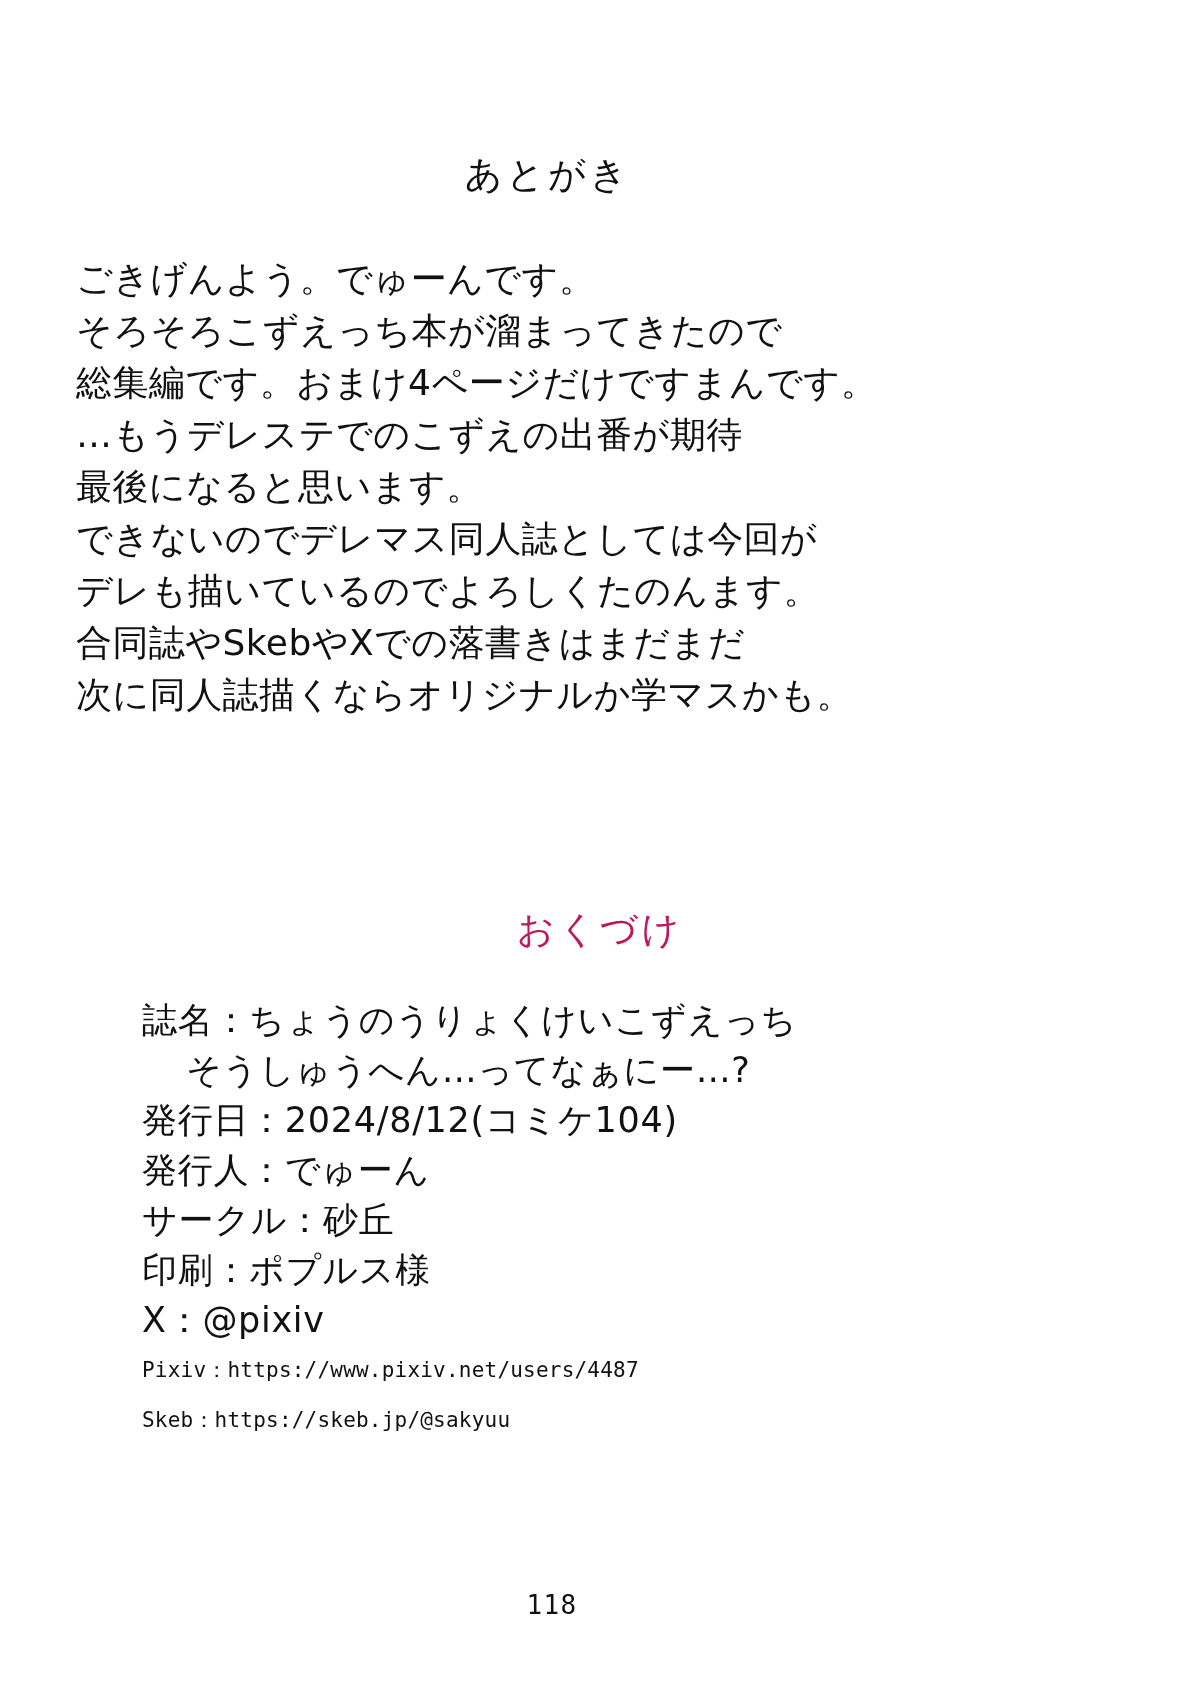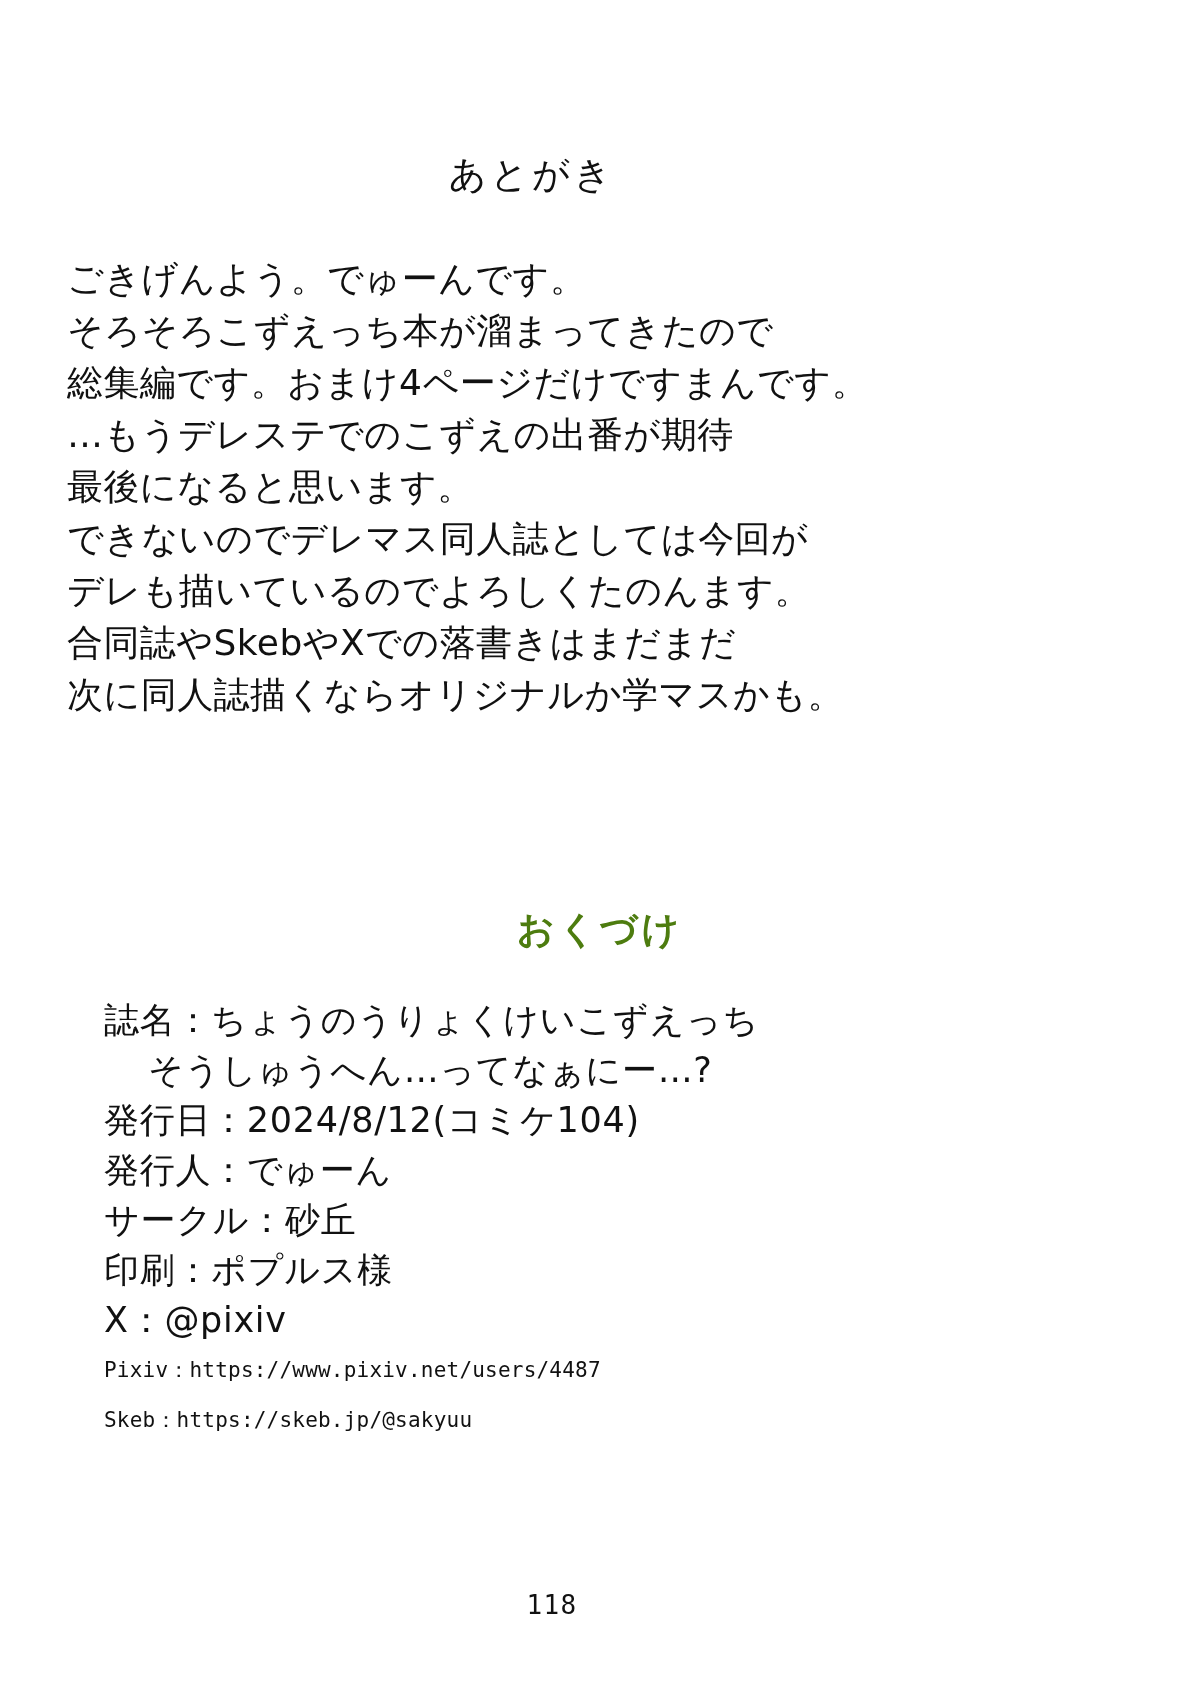--- a/index.html
+++ b/index.html
@@ -25,61 +25,63 @@
   .afterword-heading {
     position: absolute;
     top: 150px;
     left: 0;
     width: 1064px;
     text-align: center;
     font-size: 37px;
     letter-spacing: 0.10em;
     font-weight: 500;
     color: #111;
+    padding-left: 16px;
   }
   .afterword-body {
     position: absolute;
     top: 253px;
-    left: 67px;
+    left: 76px;
     width: 1040px;
     font-size: 36px;
     line-height: 52px;
     letter-spacing: 0.012em;
     color: #111;
   }
   .afterword-body .ln {
     display: block;
     white-space: pre;
   }
 
   
   .colophon-heading {
     position: absolute;
     top: 905px;
     left: 0;
     width: 1200px;
     text-align: center;
     font-size: 37px;
     letter-spacing: 0.10em;
-    font-weight: 700;
-    color: #4d7c0f;
+    font-weight: 400;
+    color: #be185d;
   }
   .colophon-body {
     position: absolute;
     top: 995px;
     left: 104px;
     width: 1010px;
     font-size: 35px;
     line-height: 50px;
     letter-spacing: 0.02em;
     color: #111;
   }
   .colophon-body .ln {
     display: block;
     white-space: pre;
+    margin-left: 38px;
   }
   .colophon-body .ln.indent {
     padding-left: 44px;
   }
   .mono {
     font-family: "DejaVu Sans Mono", monospace;
     font-size: 21px;
     letter-spacing: 0.01em;
   }
 

